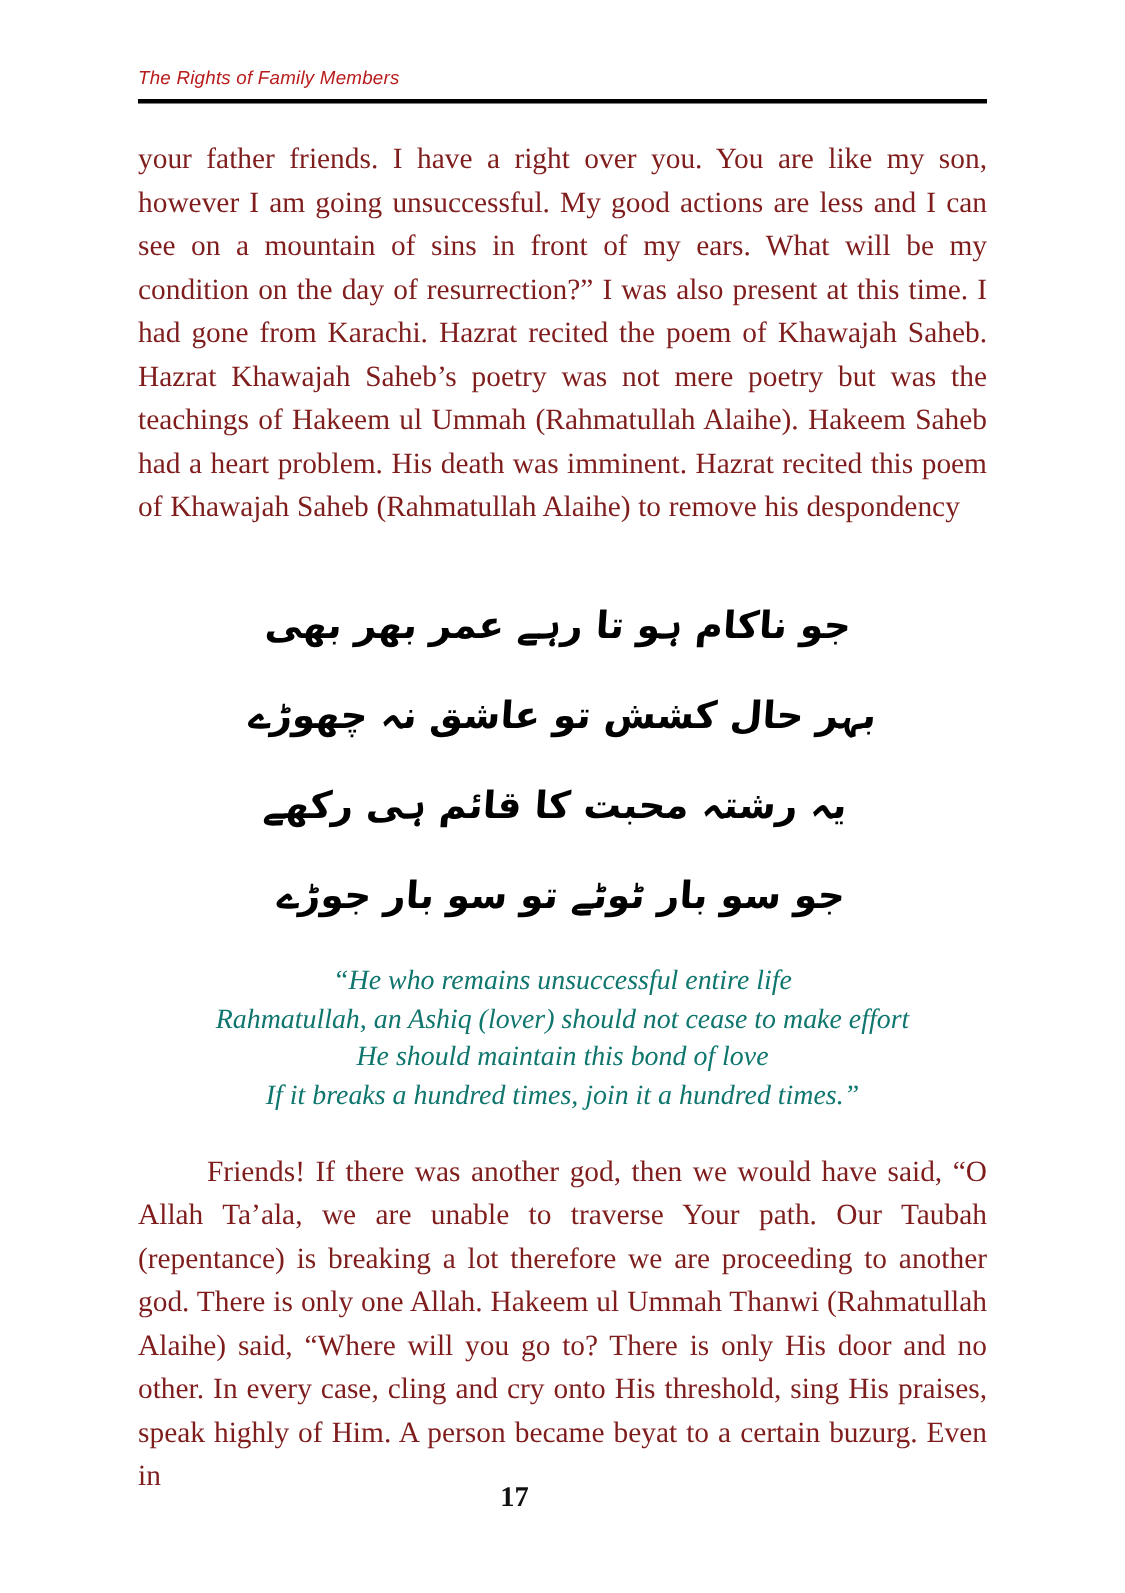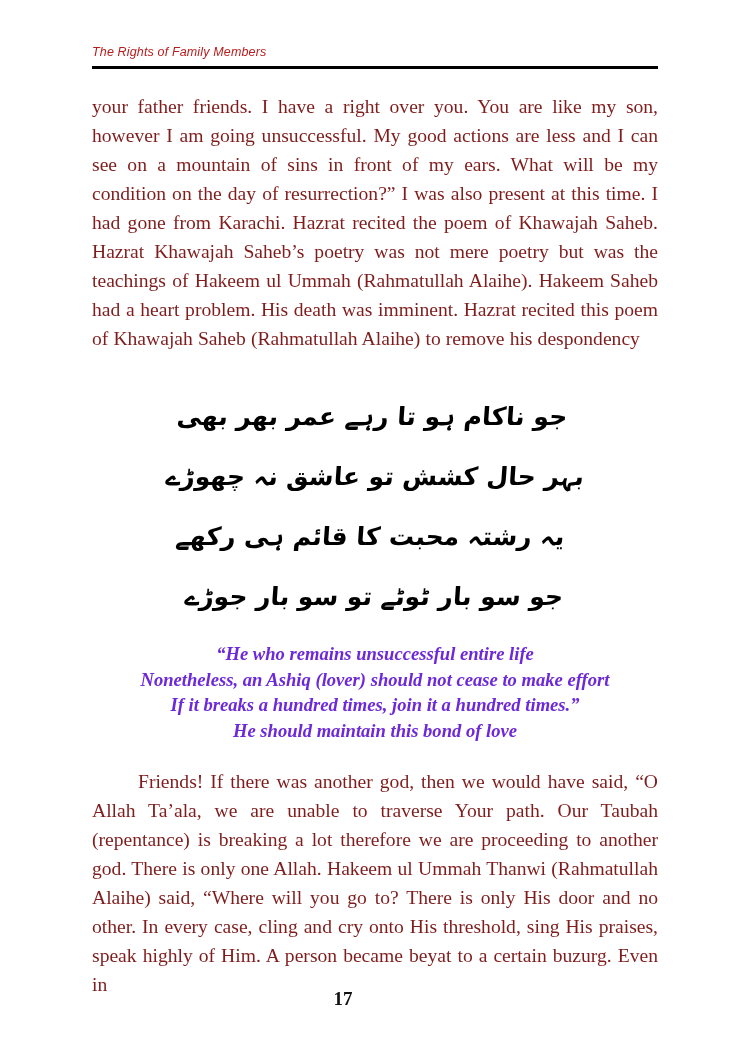--- a/index.html
+++ b/index.html
@@ -88,25 +88,25 @@
   .urdu-line.l4 { padding-right: 2px; }
 
   
   .translation {
     margin-top: 14px;
     width: 566px;
     text-align: center;
   }
   .translation-line {
     font-family: "Liberation Serif", serif;
-    font-weight: bold;
+    font-weight: normal;
     font-style: italic;
     font-size: 18.6px;
     line-height: 25.5px;
-    color: #6d28d9;
+    color: #0f766e;
     white-space: nowrap;
   }
 
   .gap-after-translation { height: 24px; }
   .gap-before-urdu { height: 8px; }
 
   
   .page-number {
     position: absolute;
     left: 0;
@@ -137,23 +137,23 @@
 
     <div class="urdu-block">
       <div class="urdu-line l1">جو ناکام ہو تا رہے عمر بھر بھی</div>
       <div class="urdu-line l2">بہر حال کشش تو عاشق نہ چھوڑے</div>
       <div class="urdu-line l3">یہ رشتہ محبت کا قائم ہی رکھے</div>
       <div class="urdu-line l4">جو سو بار ٹوٹے تو سو بار جوڑے</div>
     </div>
 
     <div class="translation">
       <div class="translation-line">“He who remains unsuccessful entire life</div>
-      <div class="translation-line">Nonetheless, an Ashiq (lover) should not cease to make effort</div>
+      <div class="translation-line">Rahmatullah, an Ashiq (lover) should not cease to make effort</div>
+      <div class="translation-line">He should maintain this bond of love</div>
       <div class="translation-line">If it breaks a hundred times, join it a hundred times.”</div>
-      <div class="translation-line">He should maintain this bond of love</div>
     </div>
 
     <div class="gap-after-translation"></div>
 
     <p class="body-par indented">Friends! If there was another god, then we would have said, “O Allah Ta’ala, we are unable to traverse Your path. Our Taubah (repentance) is breaking a lot therefore we are proceeding to another god. There is only one Allah. Hakeem ul Ummah Thanwi (Rahmatullah Alaihe) said, “Where will you go to? There is only His door and no other. In every case, cling and cry onto His threshold, sing His praises, speak highly of Him. A person became beyat to a certain buzurg. Even in</p>
 
   </div>
 
   <div class="page-number">17</div>
 

